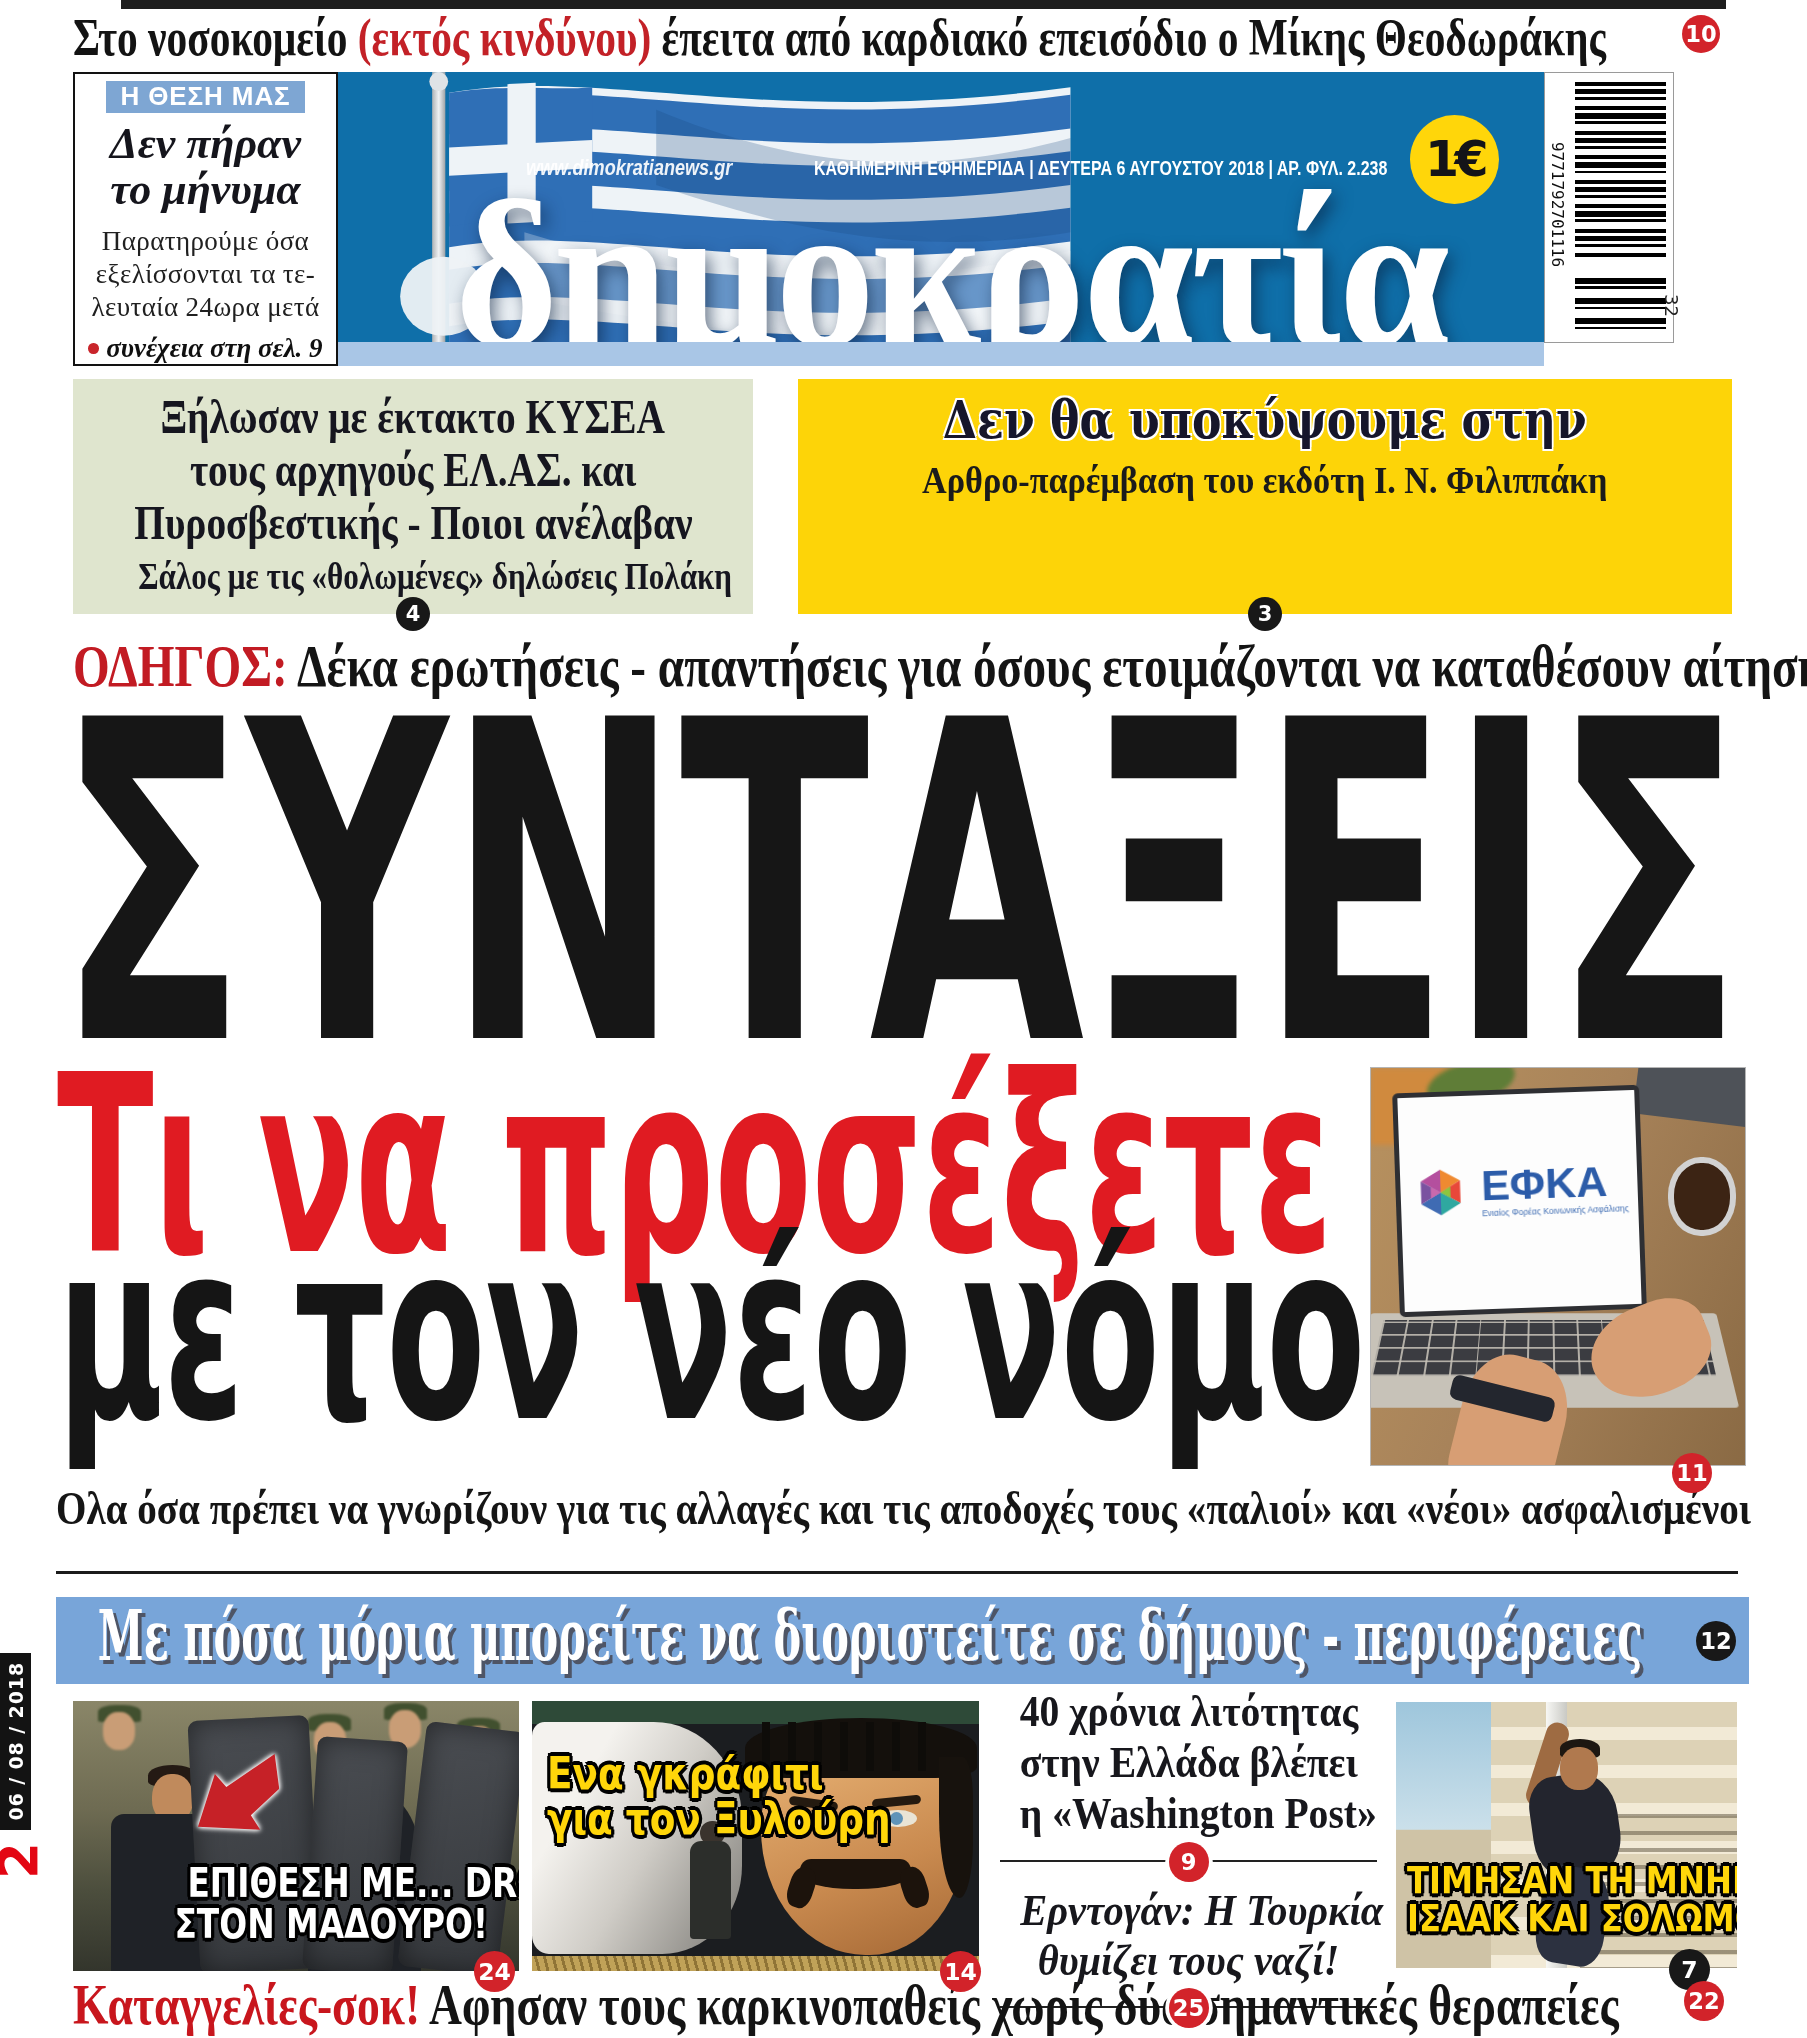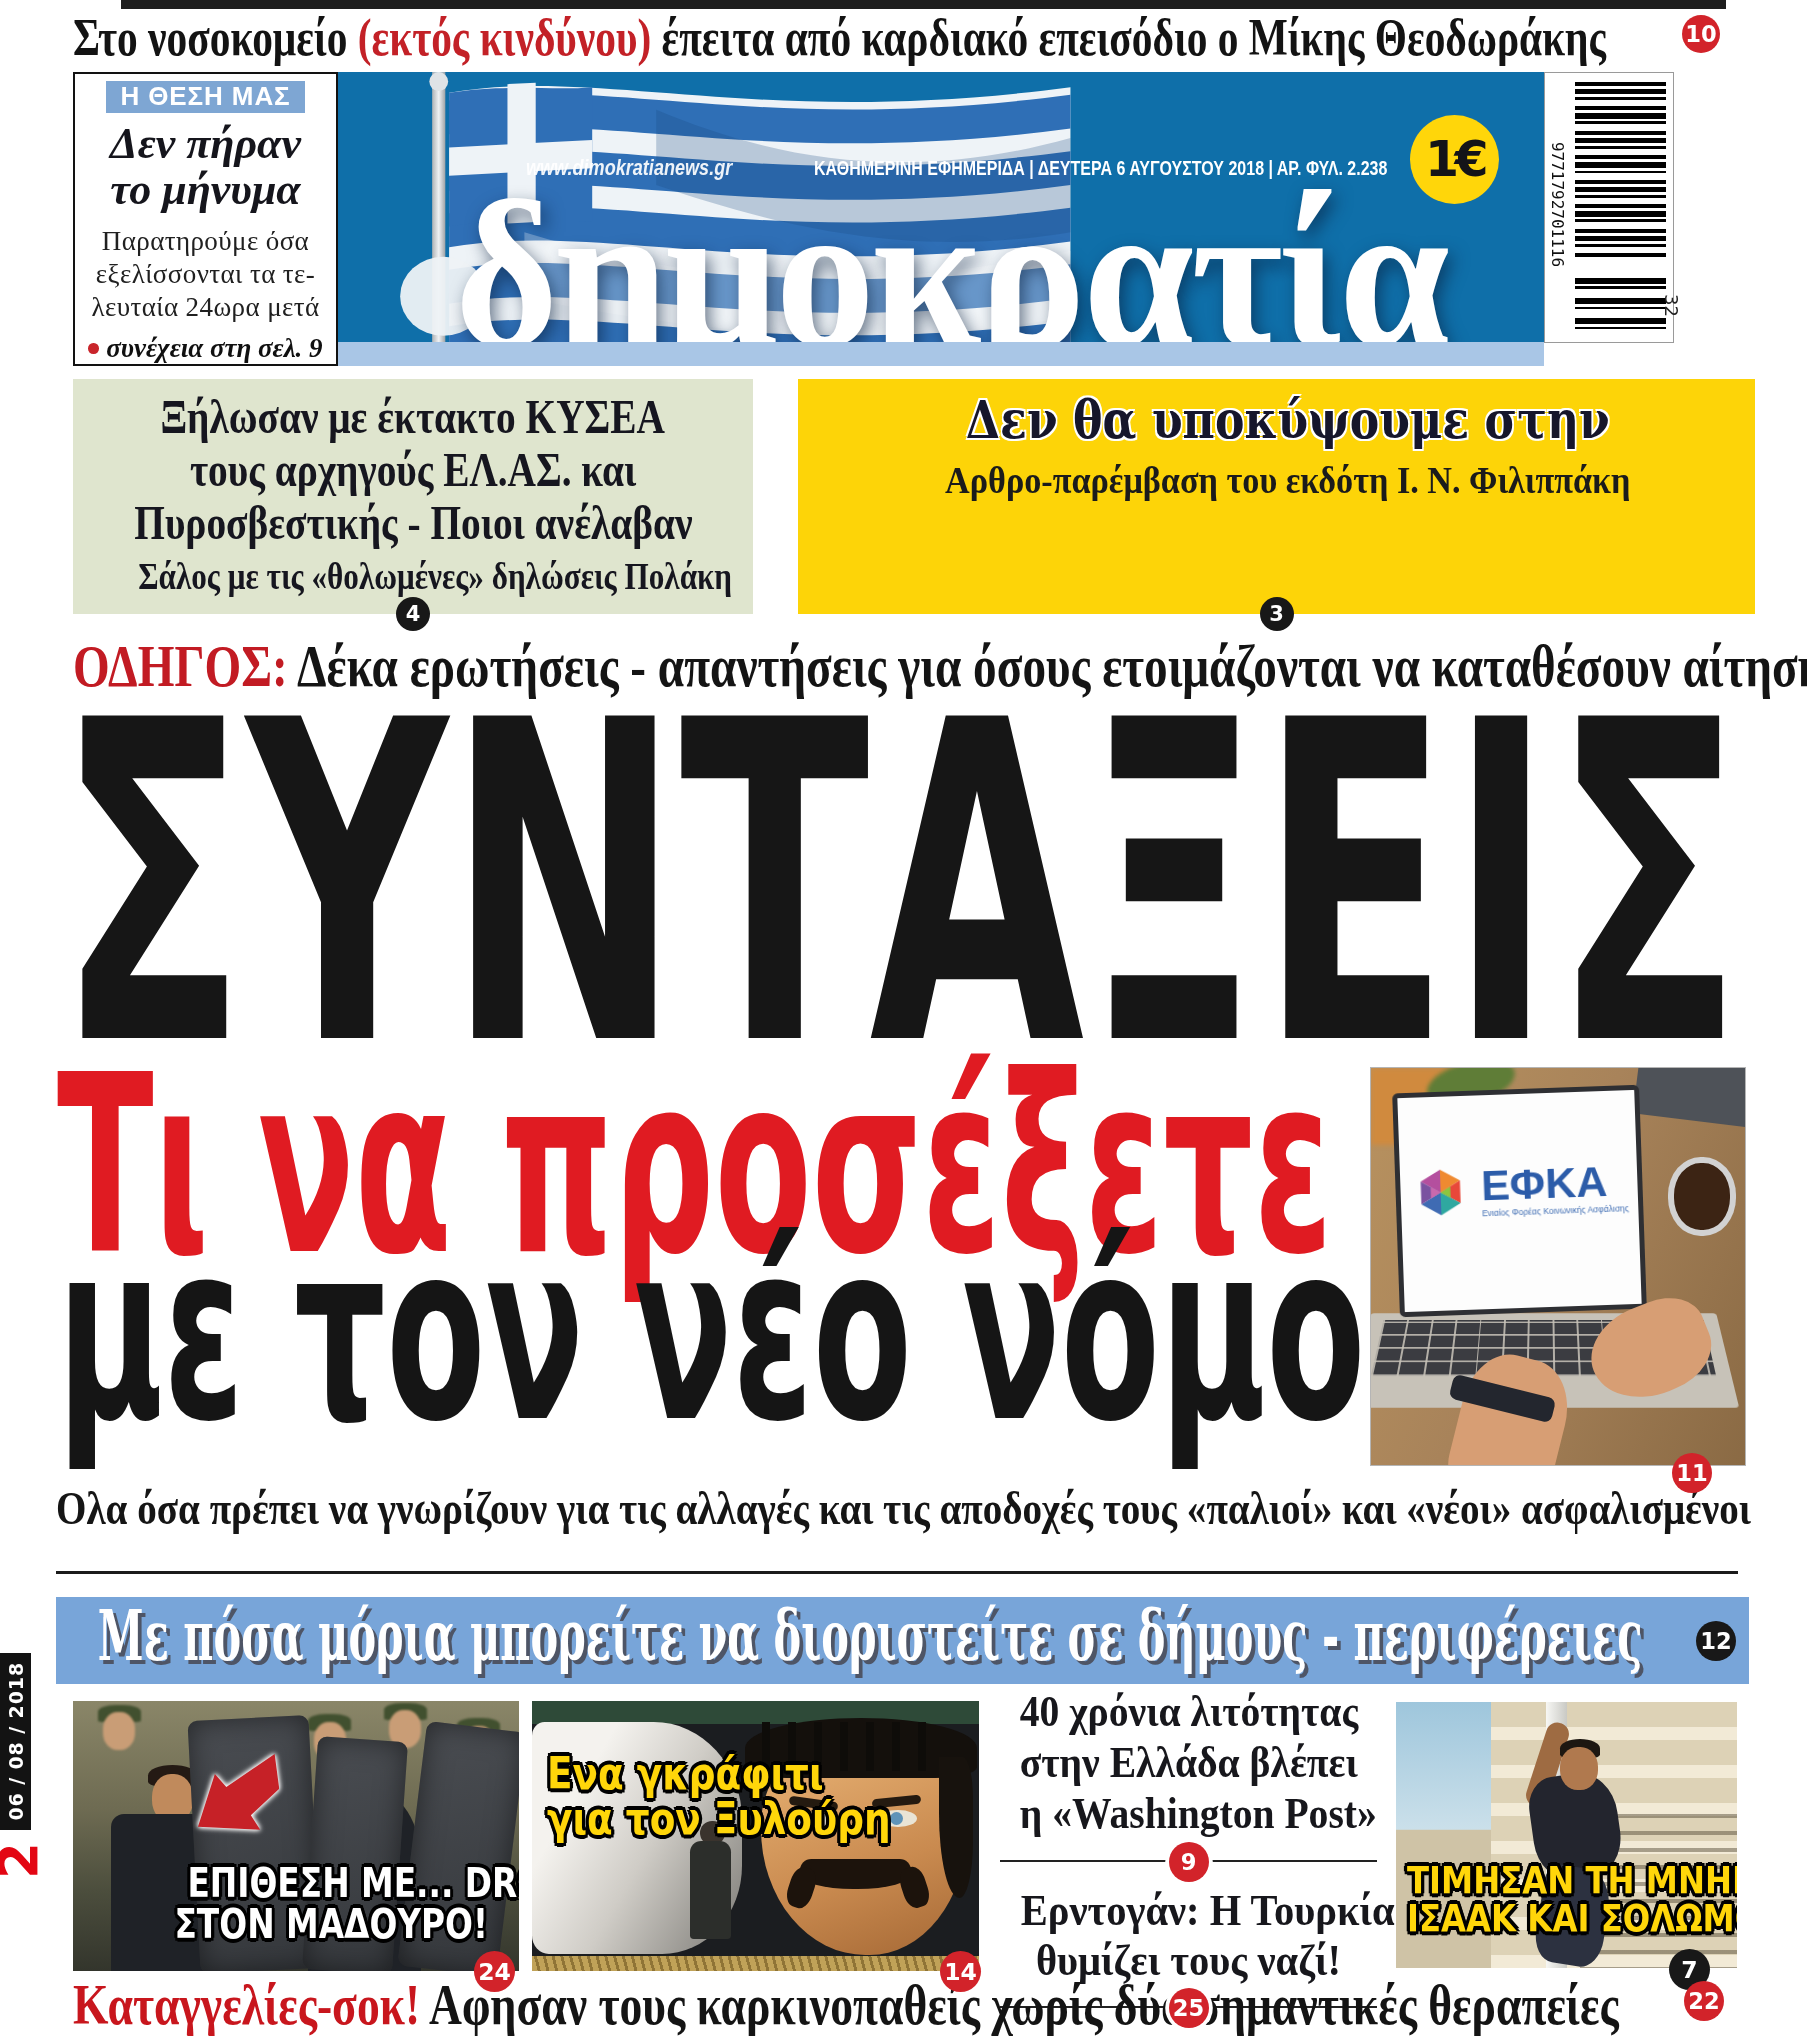--- a/index.html
+++ b/index.html
@@ -60,21 +60,21 @@
            background:repeating-linear-gradient(180deg,#000 0 3.8px,#fff 3.8px 6.6px,#000 6.6px 12.2px,#fff 12.2px 15px,#000 15px 18px,#fff 18px 24.5px);}
   .bc-bars2{position:absolute;left:30px;top:205px;right:7.5px;height:53px;
            background:repeating-linear-gradient(180deg,#000 0 5.6px,#fff 5.6px 8.5px,#000 8.5px 11.3px,#fff 11.3px 20px);}
   .edition{left:1682px;top:294px;transform:rotate(90deg);transform-origin:0 0;
            font-family:"DejaVu Sans",sans-serif;font-size:18px;color:#222;}
 
   
   .teaser-green{left:73px;top:379px;width:680px;height:235px;background:#dfe5ce;text-align:center;}
   .tg-title{margin-top:12px;font-size:48px;font-weight:bold;line-height:1.1;color:#16161f;}
   .tg-sub{margin-top:5px;font-size:38px;font-weight:bold;color:#16161f;}
-  .teaser-yellow{left:798px;top:379px;width:934px;height:235px;background:#fdd408;text-align:center;padding-left:23px;}
+  .teaser-yellow{left:798px;top:379px;width:934px;height:235px;background:#fdd408;text-align:center;}
   .ty-title{margin-top:12.2px;font-family:"DejaVu Serif",serif;font-size:52px;font-weight:bold;
             line-height:1.12;color:#16162b;
             text-shadow:-1.9px -1.9px 0 #fff,1.9px -1.9px 0 #fff,-1.9px 1.9px 0 #fff,1.9px 1.9px 0 #fff;}
   .ty-sub{margin-top:8.5px;font-size:38px;font-weight:bold;color:#1b1b1b;}
   .badge-under{left:50%;bottom:-17px;transform:translateX(-50%);width:34px;height:34px;font-size:21px;}
 
   
   .guide{left:73px;top:637px;font-size:59px;font-weight:bold;line-height:1;}
   .guide .lab{color:#c21b23;}
 
@@ -164,21 +164,21 @@
   .g-mo-r{position:absolute;right:53px;top:166px;width:24.5px;height:41px;background:#1c130c;
           border-radius:40%;transform:rotate(-18deg);}
   .g-artist-b{position:absolute;left:158px;bottom:32px;width:41px;height:98px;background:#2c2e2b;
               border-radius:11.3px 11.3px 3.8px 3.8px;}
   .g-artist-h{position:absolute;left:168px;bottom:126px;width:24.5px;height:24.5px;background:#3a332d;border-radius:50%;}
   .g-straw{position:absolute;left:0;right:0;bottom:0;height:15px;
            background:repeating-linear-gradient(75deg,#c0a258 0 5.6px,#8f7436 5.6px 8.5px);}
 
   .column{left:1000px;top:1686px;width:377px;text-align:center;}
   .col-h1{font-size:44px;font-weight:bold;line-height:1.16;color:#17171c;}
-  .col-h2{font-size:45px;font-weight:bold;line-height:1.12;color:#17171c;margin-top:22.6px;}
+  .col-h2{font-size:45px;font-weight:bold;font-style:italic;line-height:1.12;color:#17171c;margin-top:22.6px;}
   .col-rule{position:relative;border-top:2.8px solid #222;margin-top:21px;height:0;}
   .col-rule .badge{left:50%;top:-20px;transform:translateX(-50%);width:40px;height:40px;font-size:22.6px;
                    box-shadow:0 0 0 3.8px #fff;}
 
   .ph-solomou{left:1396px;top:1702px;width:341px;height:266px;background:#cfc3a6;}
   .s-sky{position:absolute;left:0;top:0;width:58%;height:48%;
          background:linear-gradient(#9ec6dc,#cbe0ea);clip-path:polygon(0 0,100% 0,68% 100%,0 100%);}
   .s-bands{position:absolute;right:0;top:0;width:72%;height:100%;
            background:repeating-linear-gradient(180deg,#ddd2b6 0 24.5px,#f2ead6 24.5px 38px);}
   .s-rail{position:absolute;right:0;top:42%;width:46%;height:58%;

